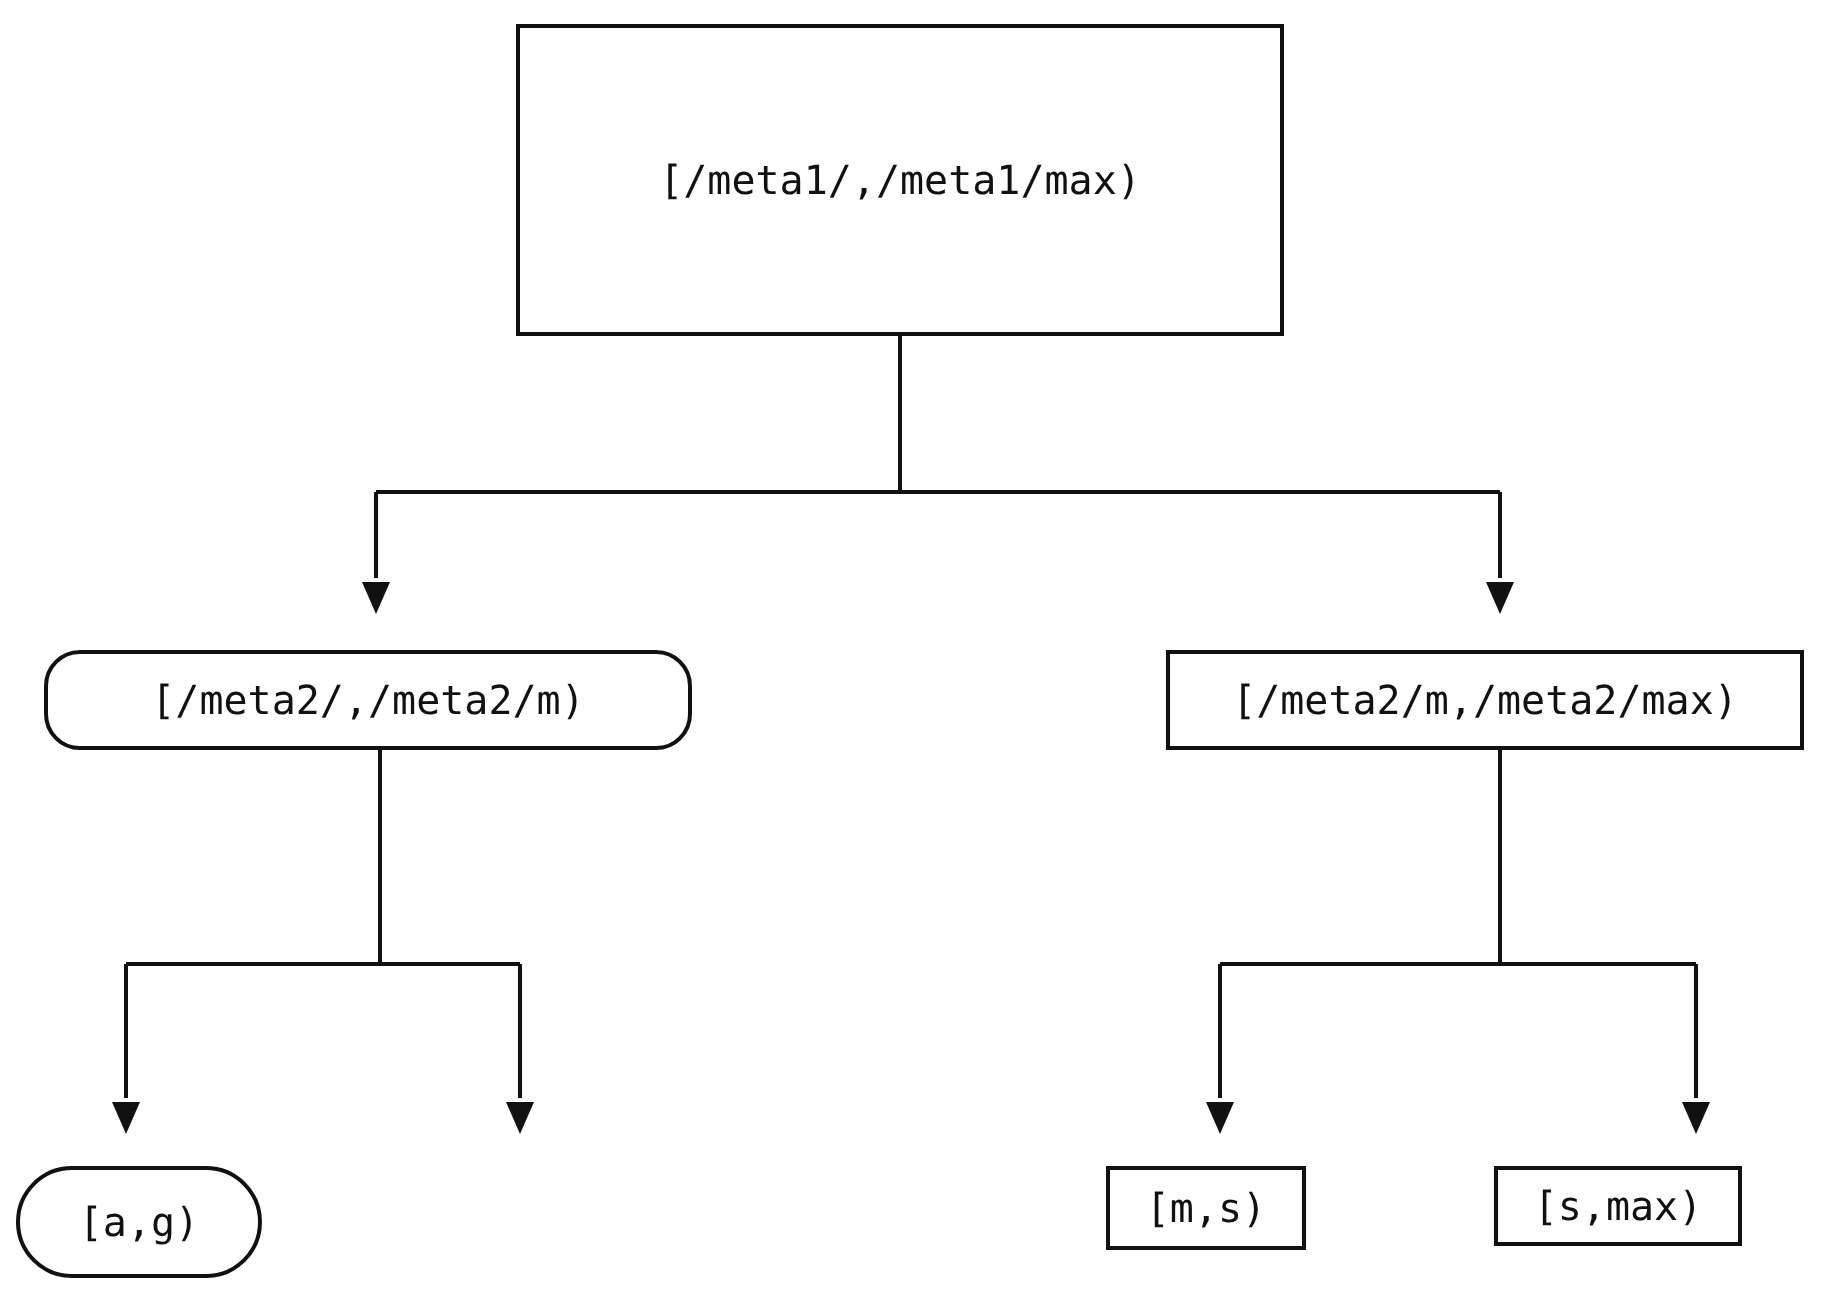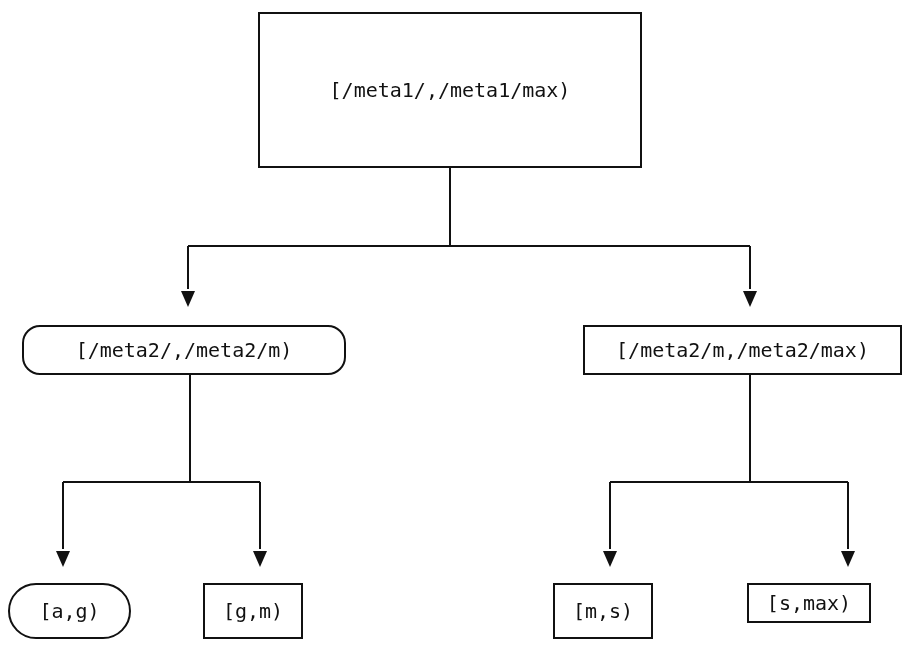--- a/index.html
+++ b/index.html
@@ -34,21 +34,21 @@
     justify-content: center;
     font-size: 20px;
     white-space: pre;
     letter-spacing: 0;
   }
   .node-root      { left: 258px; top: 12px;  width: 384px; height: 156px; }
   .node-mid-left  { left: 22px;  top: 325px; width: 324px; height: 50px; border-radius: 18px; }
   .node-mid-right { left: 583px; top: 325px; width: 319px; height: 50px; }
   .node-leaf-1    { left: 8px;   top: 583px; width: 123px;  height: 56px; border-radius: 28px; }
   .node-leaf-2    { left: 203px; top: 583px; width: 100px; height: 56px; }
-  .node-leaf-3    { left: 553px; top: 583px; width: 100px; height: 56px; }
+  .node-leaf-3    { left: 553px; top: 583px; width: 100px; height: 42px; }
   .node-leaf-4    { left: 747px; top: 583px; width: 124px; height: 40px; }
 </style>
 </head>
 <body>
 
 <div class="stage">
 
   <svg class="connectors" viewBox="0 0 912 652" xmlns="http://www.w3.org/2000/svg" fill="none" stroke="currentColor" stroke-width="2">
 
     <g>
@@ -80,19 +80,18 @@
   </svg>
 
   <div class="node node-root">[/meta1/,/meta1/max)</div>
 
   <div class="node node-mid-left">[/meta2/,/meta2/m)</div>
 
   <div class="node node-mid-right">[/meta2/m,/meta2/max)</div>
 
   <div class="node node-leaf-1">[a,g)</div>
 
-  <div class="node node-leaf-2">[g,m)</div>
 
   <div class="node node-leaf-3">[m,s)</div>
 
   <div class="node node-leaf-4">[s,max)</div>
 
 </div>
 
 </body></html>

